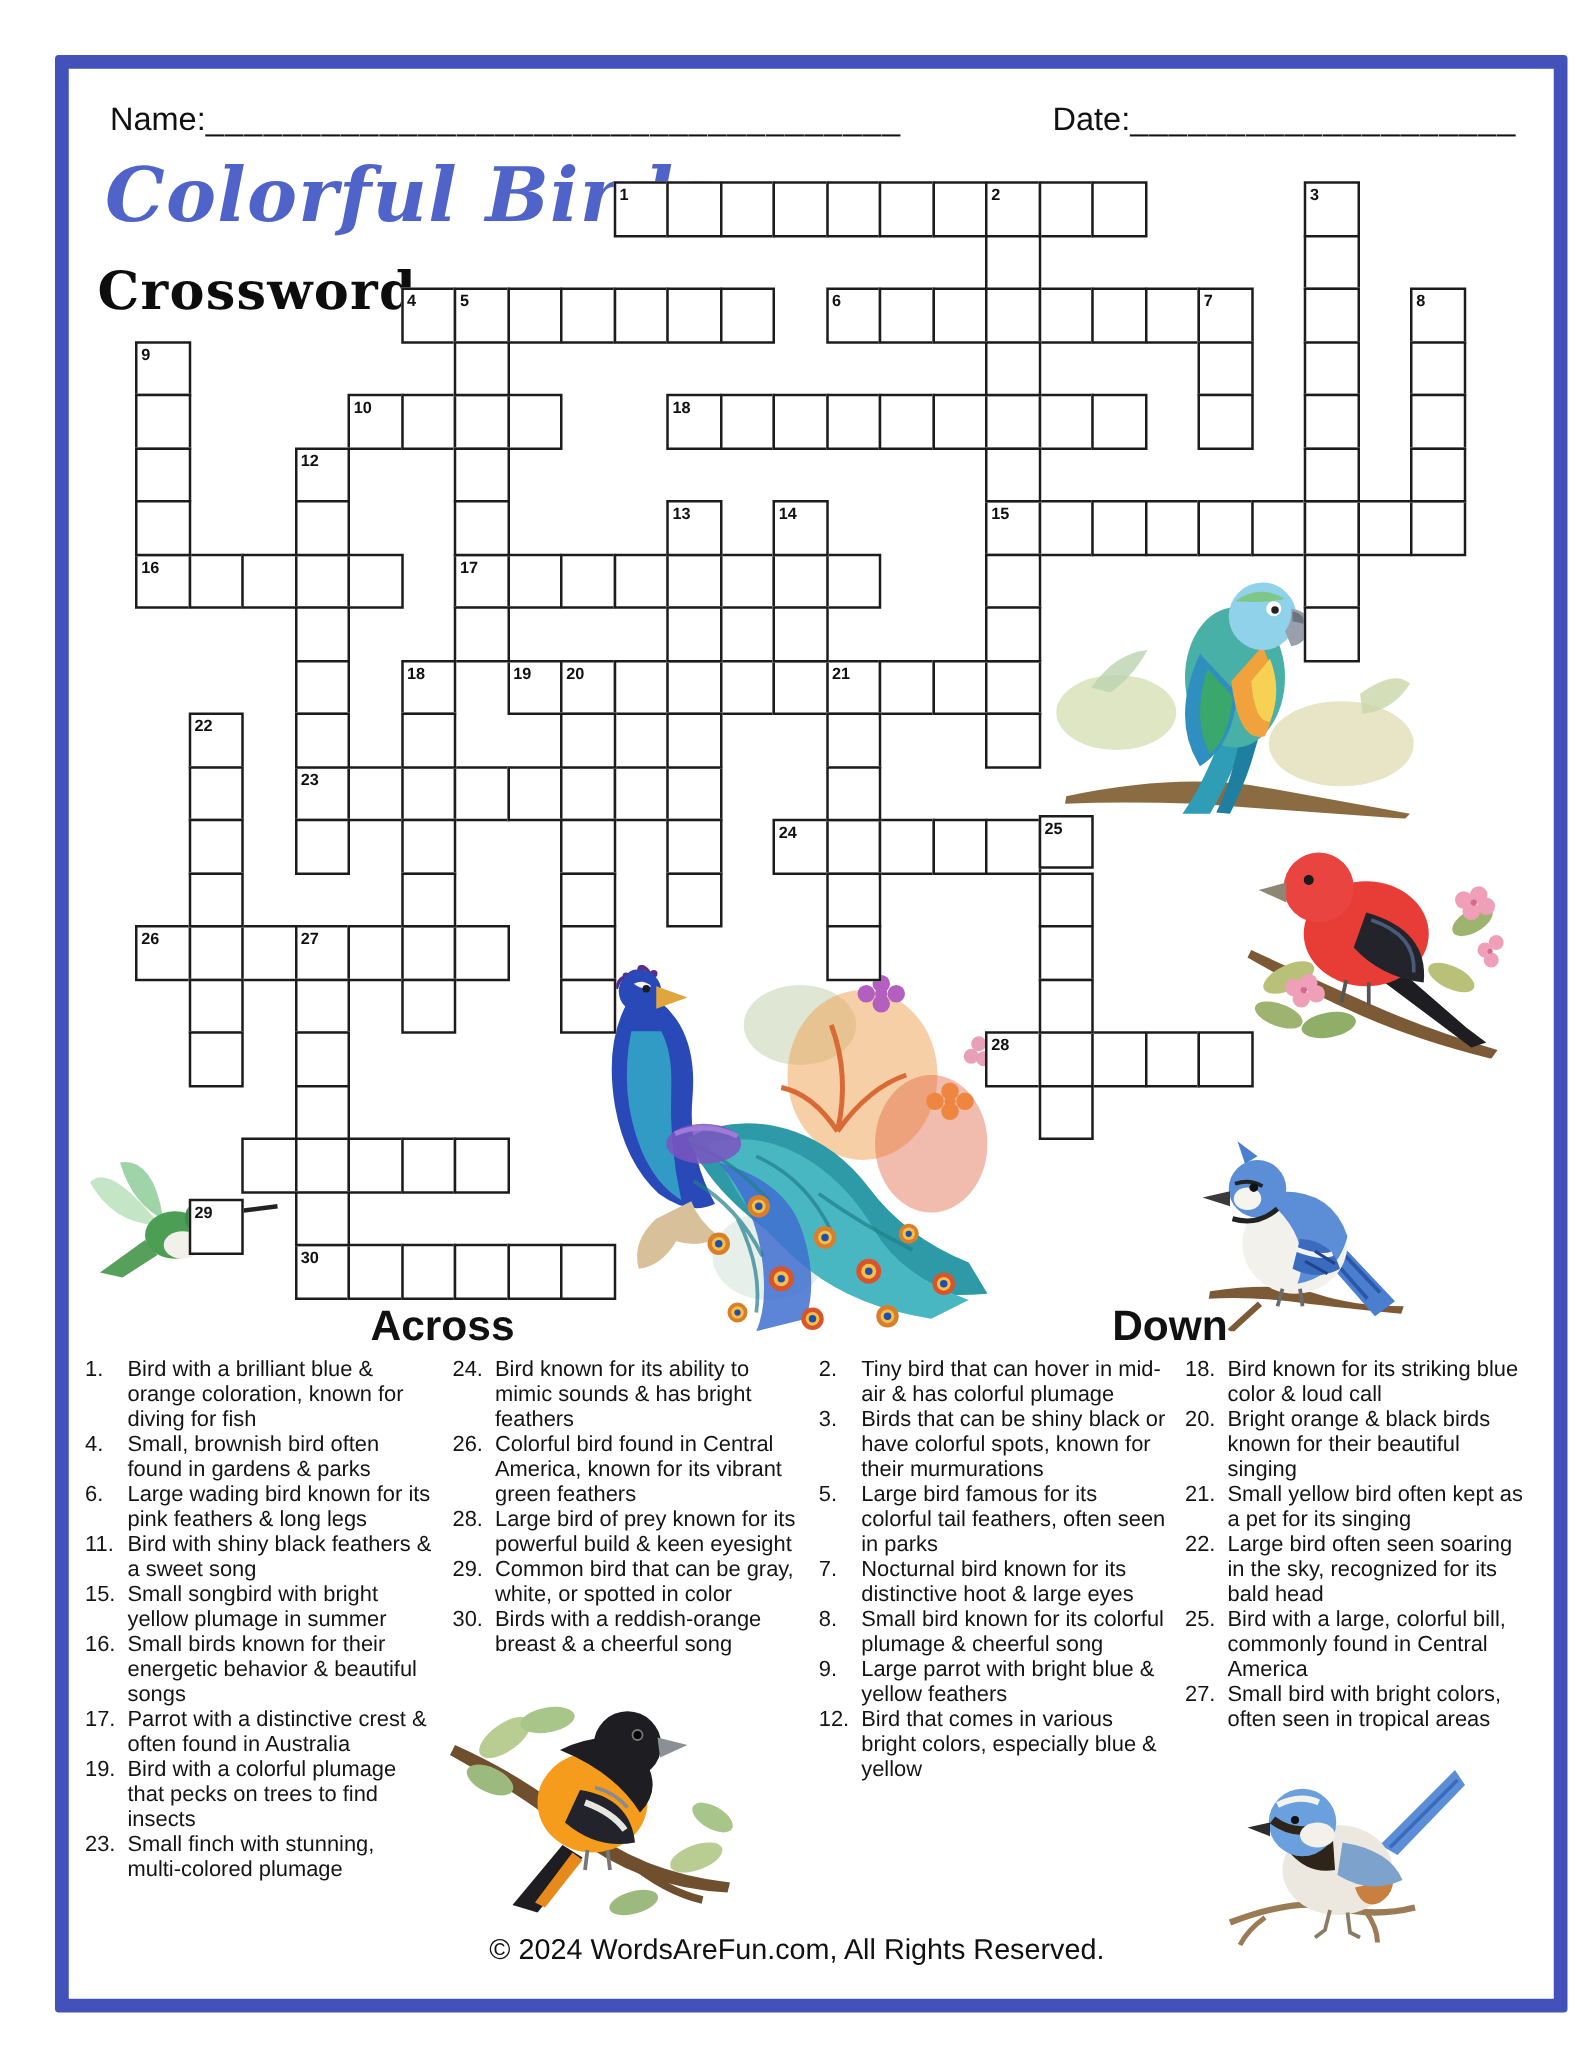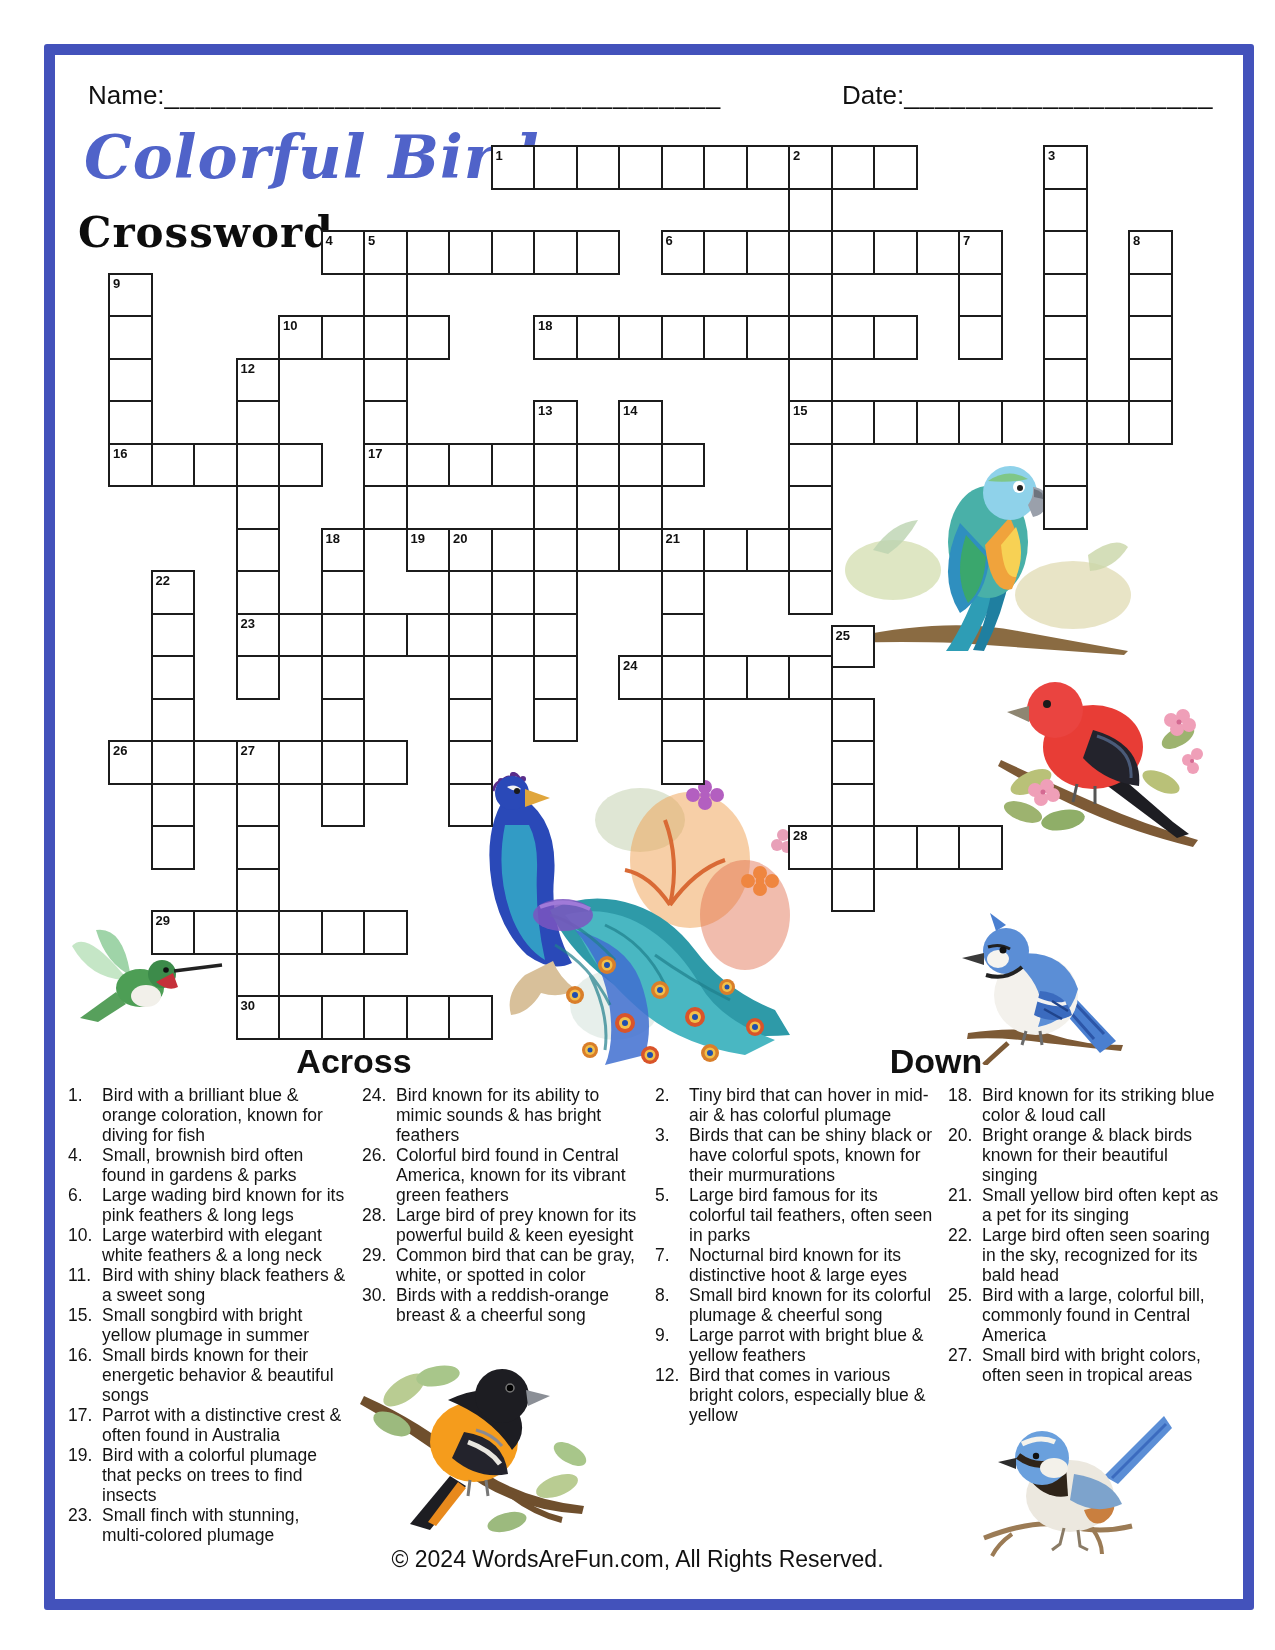--- a/index.html
+++ b/index.html
@@ -388,42 +388,42 @@
       <div class="cell" style="left: 448px; top: 612.5px; width: 44.5px; height: 44.5px;"></div>
       <div class="cell" style="left: 490.5px; top: 612.5px; width: 44.5px; height: 44.5px;"></div>
       <div class="cell" style="left: 533px; top: 612.5px; width: 44.5px; height: 44.5px;"></div>
       <div class="cell" style="left: 618px; top: 655px; width: 44.5px; height: 44.5px;">
         <span class="cell-num">24</span>
       </div>
       <div class="cell" style="left: 660.5px; top: 655px; width: 44.5px; height: 44.5px;"></div>
       <div class="cell" style="left: 703px; top: 655px; width: 44.5px; height: 44.5px;"></div>
       <div class="cell" style="left: 745.5px; top: 655px; width: 44.5px; height: 44.5px;"></div>
       <div class="cell" style="left: 788px; top: 655px; width: 44.5px; height: 44.5px;"></div>
-      <div class="cell" style="left: 830.5px; top: 625px; width: 44.5px; height: 43px;">
+      <div class="cell" style="left: 830.5px; top: 652px; width: 44.5px; height: 43px;">
         <span class="cell-num">25</span>
       </div>
       <div class="cell" style="left: 108px; top: 740px; width: 44.5px; height: 44.5px;">
         <span class="cell-num">26</span>
       </div>
       <div class="cell" style="left: 150.5px; top: 740px; width: 44.5px; height: 44.5px;"></div>
       <div class="cell" style="left: 193px; top: 740px; width: 44.5px; height: 44.5px;"></div>
       <div class="cell" style="left: 235.5px; top: 740px; width: 44.5px; height: 44.5px;">
         <span class="cell-num">27</span>
       </div>
       <div class="cell" style="left: 278px; top: 740px; width: 44.5px; height: 44.5px;"></div>
       <div class="cell" style="left: 320.5px; top: 740px; width: 44.5px; height: 44.5px;"></div>
       <div class="cell" style="left: 363px; top: 740px; width: 44.5px; height: 44.5px;"></div>
       <div class="cell" style="left: 788px; top: 825px; width: 44.5px; height: 44.5px;">
         <span class="cell-num">28</span>
       </div>
       <div class="cell" style="left: 830.5px; top: 825px; width: 44.5px; height: 44.5px;"></div>
       <div class="cell" style="left: 873px; top: 825px; width: 44.5px; height: 44.5px;"></div>
       <div class="cell" style="left: 915.5px; top: 825px; width: 44.5px; height: 44.5px;"></div>
       <div class="cell" style="left: 958px; top: 825px; width: 44.5px; height: 44.5px;"></div>
-      <div class="cell" style="left: 150.5px; top: 910px; width: 44.5px; height: 44.5px;">
+      <div class="cell" style="left: 150.5px; top: 959px; width: 44.5px; height: 44.5px;">
         <span class="cell-num">29</span>
       </div>
       <div class="cell" style="left: 193px; top: 910px; width: 44.5px; height: 44.5px;"></div>
       <div class="cell" style="left: 235.5px; top: 910px; width: 44.5px; height: 44.5px;"></div>
       <div class="cell" style="left: 278px; top: 910px; width: 44.5px; height: 44.5px;"></div>
       <div class="cell" style="left: 320.5px; top: 910px; width: 44.5px; height: 44.5px;"></div>
       <div class="cell" style="left: 363px; top: 910px; width: 44.5px; height: 44.5px;"></div>
       <div class="cell" style="left: 235.5px; top: 995px; width: 44.5px; height: 44.5px;">
         <span class="cell-num">30</span>
       </div>
@@ -519,21 +519,20 @@
       <div class="cell" style="left: 235.5px; top: 952.5px; width: 44.5px; height: 44.5px;"></div>
     </div>
 
   <div class="clue-heading" style="left:655px;top:1042px;width:562px;">Down</div>
   <div class="clue-heading" style="left:68px;top:1042px;width:572px;">Across</div>
 
   <div class="clue-col" id="across-col1" style="left:68px;top:1085px;width:278px;">
       <div class="clue"><span class="clue-num">1.</span><span>Bird with a brilliant blue &amp; orange coloration, known for diving for fish</span></div>
       <div class="clue"><span class="clue-num">4.</span><span>Small, brownish bird often found in gardens &amp; parks</span></div>
       <div class="clue"><span class="clue-num">6.</span><span>Large wading bird known for its pink feathers &amp; long legs</span></div>
-      <div class="clue"><span class="clue-num">10.</span><span>Large waterbird with elegant white feathers &amp; a long neck</span></div>
       <div class="clue"><span class="clue-num">11.</span><span>Bird with shiny black feathers &amp; a sweet song</span></div>
       <div class="clue"><span class="clue-num">15.</span><span>Small songbird with bright yellow plumage in summer</span></div>
       <div class="clue"><span class="clue-num">16.</span><span>Small birds known for their energetic behavior &amp; beautiful songs</span></div>
       <div class="clue"><span class="clue-num">17.</span><span>Parrot with a distinctive crest &amp; often found in Australia</span></div>
       <div class="clue"><span class="clue-num">19.</span><span>Bird with a colorful plumage that pecks on trees to find insects</span></div>
       <div class="clue"><span class="clue-num">23.</span><span>Small finch with stunning, multi-colored plumage</span></div>
     </div>
   <div class="clue-col" id="across-col2" style="left:362px;top:1085px;width:278px;">
       <div class="clue"><span class="clue-num">24.</span><span>Bird known for its ability to mimic sounds &amp; has bright feathers</span></div>
       <div class="clue"><span class="clue-num">26.</span><span>Colorful bird found in Central America, known for its vibrant green feathers</span></div>

